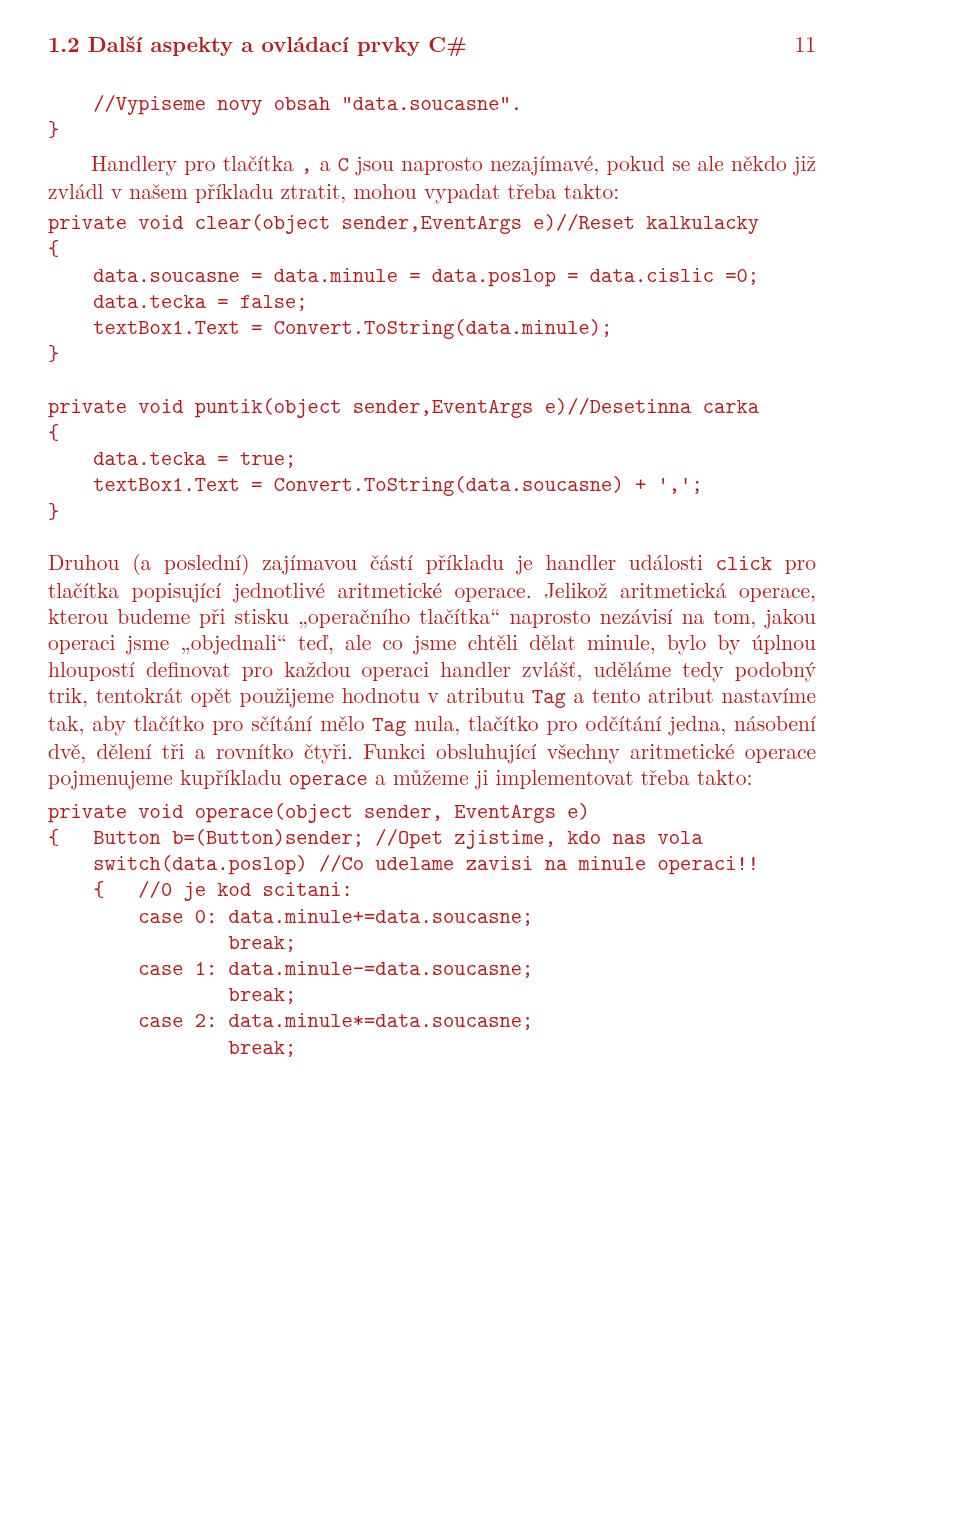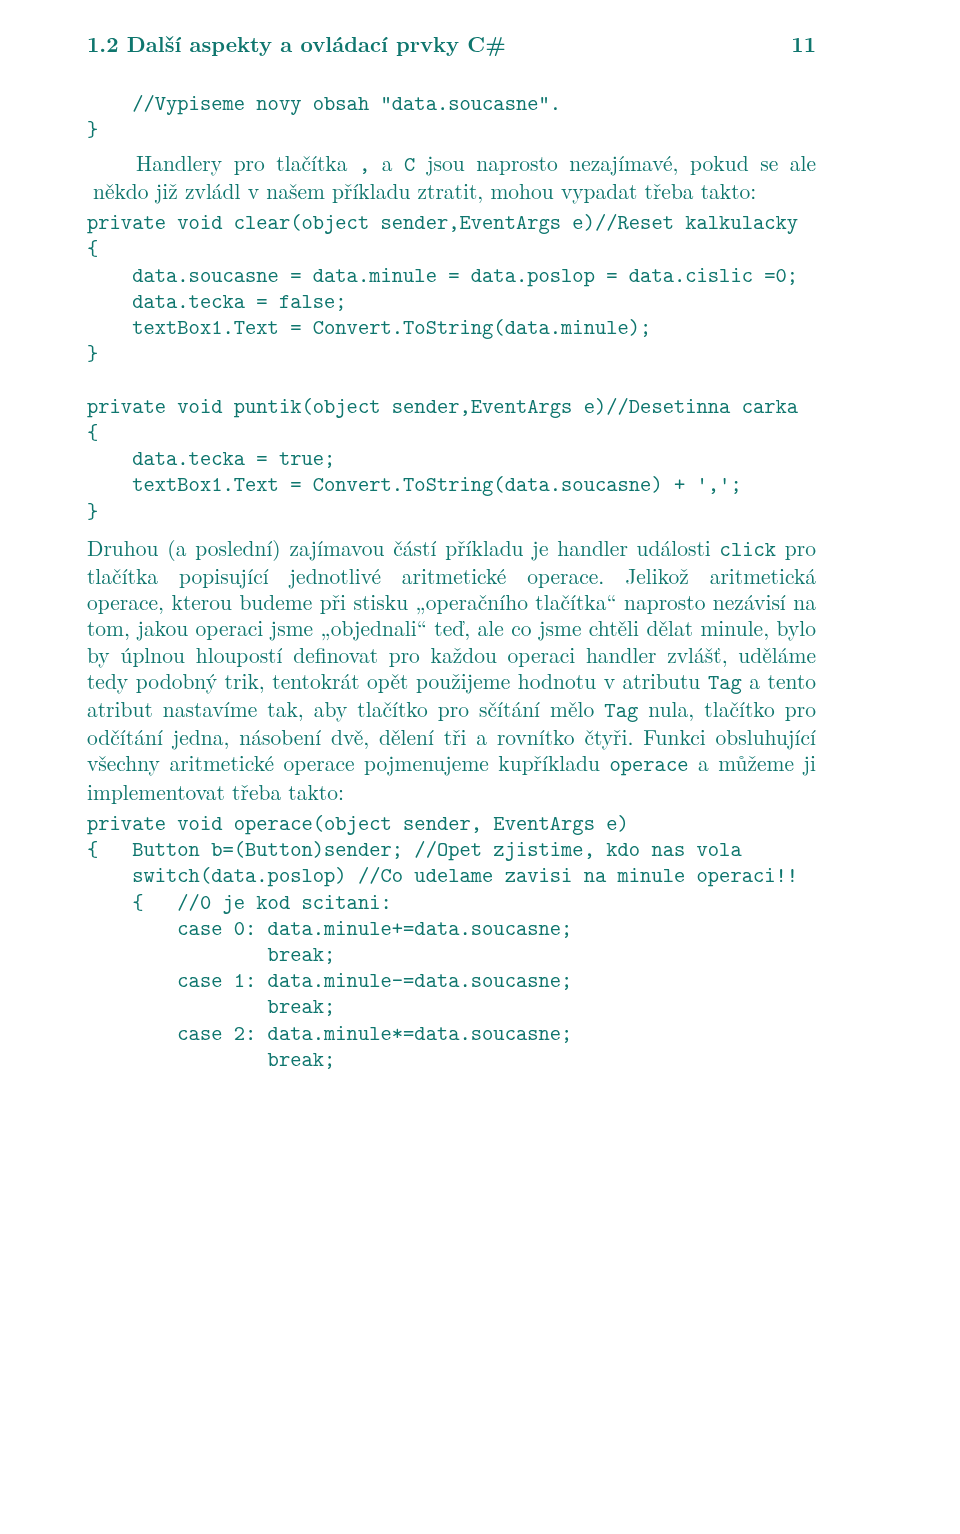--- a/index.html
+++ b/index.html
@@ -4,45 +4,45 @@
 <style>
   html, body {
     margin: 0;
     padding: 0;
     background: #fff;
     width: 960px;
   }
   .page {
     width: 926px;
     min-height: 1534px;
-    padding: 30px 110px 60px 87px;
+    padding: 30px 110px 60px 48px;
     box-sizing: border-box;
     font-family: "Latin Modern Roman", "Computer Modern", Georgia, "Times New Roman", serif;
     font-size: 21.5px;
     line-height: 1.22;
-    color: #0f766e;
+    color: #b91c1c;
   }
   .header-line {
     display: flex;
     justify-content: space-between;
     align-items: baseline;
     margin-bottom: 34px;
     font-size: 21.5px;
   }
   .header-title {
     font-weight: bold;
   }
   .header-page {
-    font-weight: bold;
+    font-weight: normal;
   }
   .para {
     text-align: justify;
     margin: 0 0 6px 0;
   }
-  .para.indent { text-indent: 2em; margin-left: 6px; }
+  .para.indent { text-indent: 2em; }
   .codeblock {
     margin: 6px 0 6px 0;
     white-space: pre;
     font-family: "Latin Modern Mono", "Computer Modern Typewriter", "Courier New", monospace;
     font-size: 21.5px;
     line-height: 1.22;
   }
   .tt {
     font-family: "Latin Modern Mono", "Computer Modern Typewriter", "Courier New", monospace;
   }
@@ -70,21 +70,21 @@
     data.tecka = false;
     textBox1.Text = Convert.ToString(data.minule);
 }
 
 private void puntik(object sender,EventArgs e)//Desetinna carka
 {
     data.tecka = true;
     textBox1.Text = Convert.ToString(data.soucasne) + ',';
 }</div>
 
-  <p class="para" style="margin-top:10px">
+  <p class="para" style="margin-top:24px">
     <span>Druhou (a poslední) zajímavou částí příkladu je handler události </span><span class="tt">click</span><span> pro tlačítka popisující jednotlivé aritmetické operace. Jelikož aritmetická operace, kterou budeme při stisku „operačního tlačítka“ naprosto nezávisí na tom, jakou operaci jsme „objednali“ teď, ale co jsme chtěli dělat minule, bylo by úplnou hloupostí definovat pro každou operaci handler zvlášť, uděláme tedy podobný trik, tentokrát opět použijeme hodnotu v atributu </span><span class="tt">Tag</span><span> a tento atribut nastavíme tak, aby tlačítko pro sčítání mělo </span><span class="tt">Tag</span><span> nula, tlačítko pro odčítání jedna, násobení dvě, dělení tři a rovnítko čtyři. Funkci obsluhující všechny aritmetické operace pojmenujeme kupříkladu </span><span class="tt">operace</span><span> a můžeme ji implementovat třeba takto:</span>
   </p>
 
   <div class="codeblock">private void operace(object sender, EventArgs e)
 {   Button b=(Button)sender; //Opet zjistime, kdo nas vola
     switch(data.poslop) //Co udelame zavisi na minule operaci!!
     {   //0 je kod scitani:
         case 0: data.minule+=data.soucasne;
                 break;
         case 1: data.minule-=data.soucasne;

